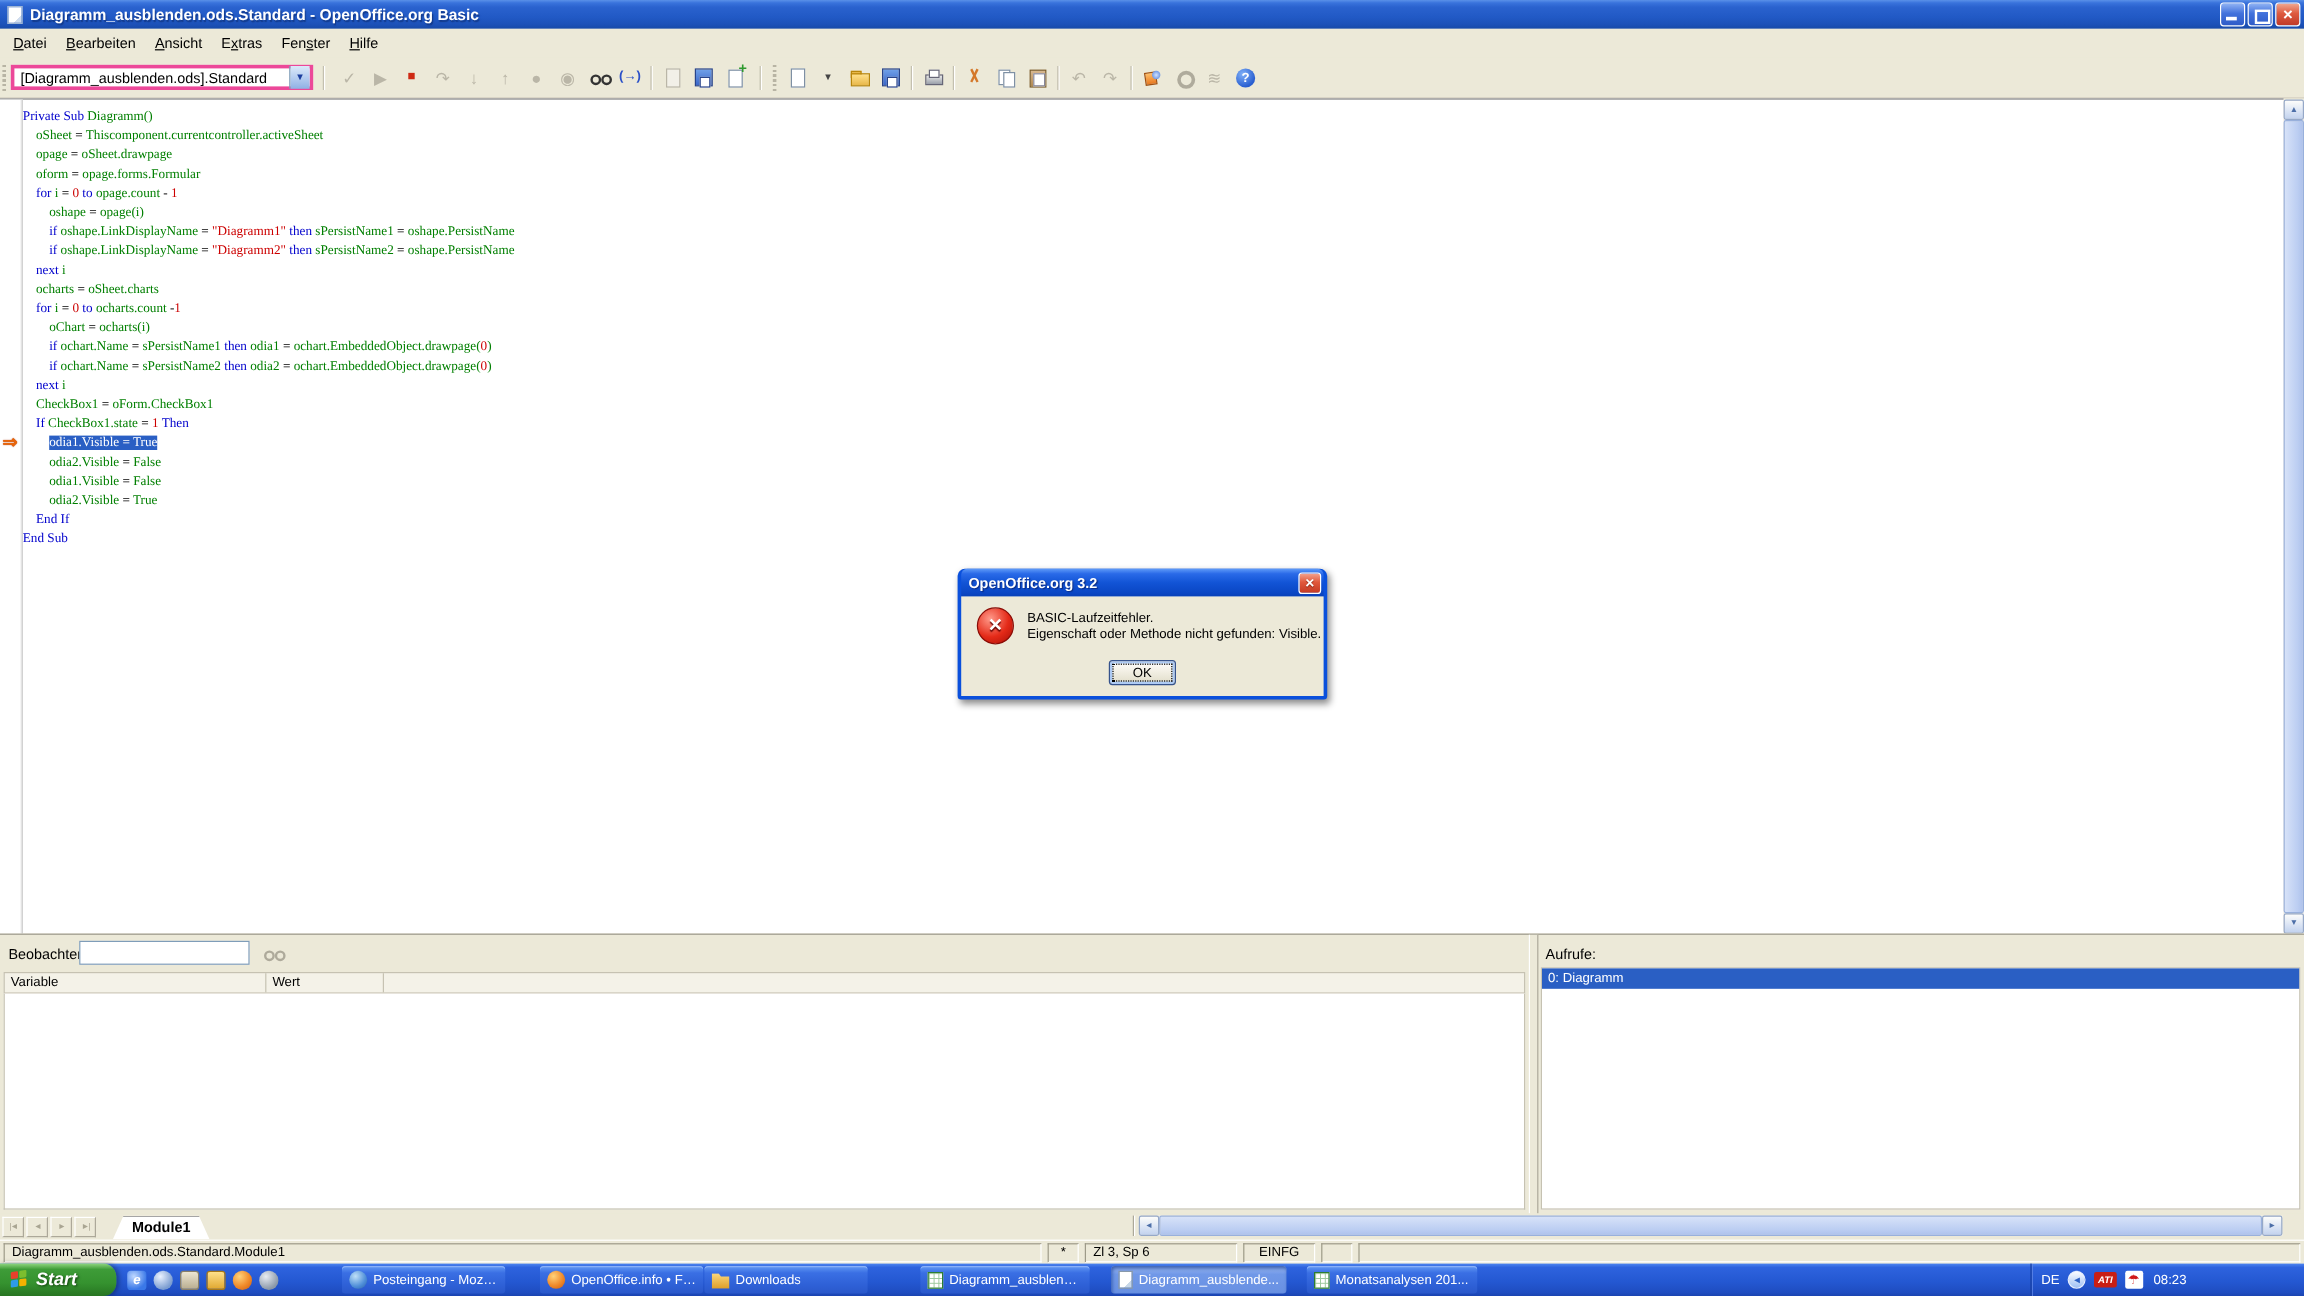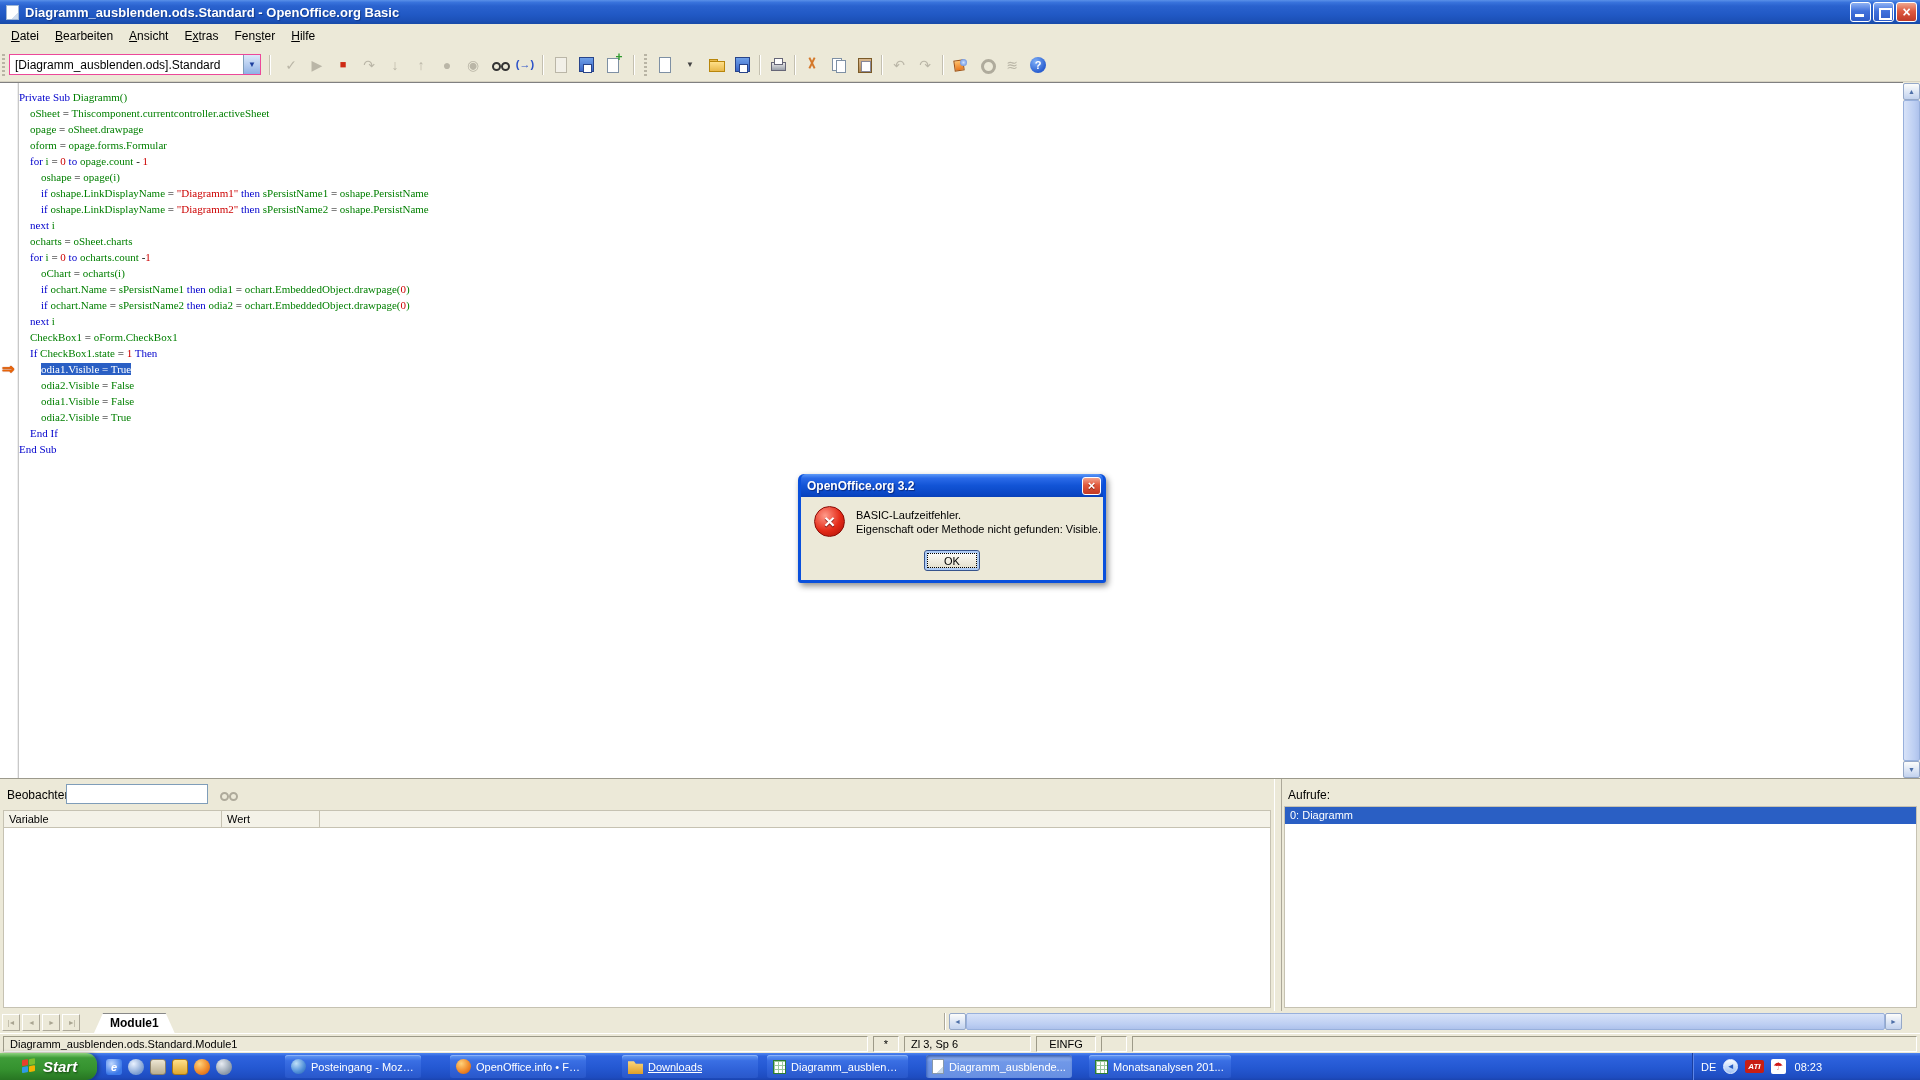--- a/index.html
+++ b/index.html
@@ -18,21 +18,21 @@
 .winbtn.minb::before{content:'';position:absolute;left:4px;bottom:4px;width:9px;height:3px;background:#fff}
 .winbtn.resb::before{content:'';position:absolute;left:5px;top:5px;width:9px;height:8px;border:2px solid #fff}
 
 
 .menubar{position:absolute;left:0;top:24px;right:0;height:24px;background:#ECE9D8;display:flex;align-items:center;padding-left:3px;font-size:12px;color:#000}
 .menu-item{padding:4px 8px;cursor:default}
 
 
 .toolbar{position:absolute;left:0;top:48px;right:0;height:34px;background:#ECE9D8;display:flex;align-items:center;border-bottom:1px solid #D6D2C2}
 .tgrip{width:3px;height:22px;margin:0 4px 0 2px;background:repeating-linear-gradient(180deg,#B8B4A4 0 2px,transparent 2px 4px)}
-.combo{width:252px;height:21px;background:#fff;border:1px solid #ec4899;display:flex;align-items:center;font-size:12px}
+.combo{width:252px;height:21px;background:#fff;border:3px solid #ec4899;display:flex;align-items:center;font-size:12px}
 .combo-text{flex:1;padding:0 5px;white-space:nowrap;overflow:hidden}
 .combo-btn{width:17px;height:19px;background:linear-gradient(180deg,#DCE9FA,#AFC8EE 60%,#8FB0E4);border-left:1px solid #7F9DB9;display:flex;align-items:center;justify-content:center;color:#1C3E9E;font-size:8px}
 .tbtn{min-width:24px;height:24px;display:flex;align-items:center;justify-content:center;margin:0 1px;border-radius:2px}
 .ticon{font-size:14px;line-height:1;white-space:nowrap}
 .ticon.dis{color:#BAB6A7}
 .ticon.stop{color:#CE2A14;font-size:11px}
 .ticon.blue{color:#2A50C8;font-size:11px;font-weight:bold}
 .ticon.chev{color:#444;font-size:8px}
 .tsep{width:1px;height:20px;background:#C4C0B0;box-shadow:1px 0 0 #fff;margin:0 4px}
 .tsep.big{margin:0 8px}
@@ -104,21 +104,21 @@
 .module-tab{height:20px;margin:0 0 0 14px;padding:3px 16px 0;background:#fff;font-size:12px;font-weight:bold;clip-path:polygon(9px 0,calc(100% - 9px) 0,100% 100%,0 100%);box-shadow:inset 0 1px 0 #888}
 .tabdiv{position:absolute;left:944px;top:1013px;width:2px;height:17px;border-left:1px solid #ACA899;border-right:1px solid #fff}
 
 
 .statusbar{position:absolute;left:0;top:1033px;width:1920px;height:20px;background:#ECE9D8;border-top:1px solid #fff;display:flex;align-items:center;padding:0 3px;gap:5px;font-size:11px}
 .scell{height:16px;border:1px solid;border-color:#9D9A88 #FFF #FFF #9D9A88;padding:1px 6px;white-space:nowrap;overflow:hidden}
 .sc1{width:865px}.sc2{width:26px;text-align:center}.sc3{width:127px}.sc4{width:60px;text-align:center}.sc5{width:26px}.sc6{flex:1}
 
 
 .taskbar{position:absolute;left:0;top:1053px;width:1920px;height:27px;background:linear-gradient(180deg,#4E85F0 0%,#2E63DE 12%,#2458D2 55%,#1E4CC0 90%,#1A44B0 100%)}
-.startbtn{position:absolute;left:0;top:0;width:97px;height:27px;border-radius:0 11px 11px 0;display:flex;align-items:center;gap:6px;padding-left:22px;color:#fff;font-weight:bold;font-style:italic;font-size:15px;text-shadow:1px 1px 2px #14430F;background:linear-gradient(180deg,#8ED47F 0%,#3E9C38 18%,#35922F 60%,#277522 100%);box-shadow:2px 0 4px rgba(0,0,0,.35)}
+.startbtn{position:absolute;left:0;top:0;width:97px;height:27px;border-radius:0 11px 11px 0;display:flex;align-items:center;gap:6px;padding-left:9px;color:#fff;font-weight:bold;font-style:italic;font-size:15px;text-shadow:1px 1px 2px #14430F;background:linear-gradient(180deg,#8ED47F 0%,#3E9C38 18%,#35922F 60%,#277522 100%);box-shadow:2px 0 4px rgba(0,0,0,.35)}
 .startflag{width:15px;height:15px;display:grid;grid-template-columns:6px 6px;grid-template-rows:6px 6px;gap:1px;transform:skewY(-8deg)}
 .startflag span{border-radius:1px}
 .fl-r{background:#E8402C}.fl-g{background:#7CBE2E}.fl-b{background:#2E9BE8}.fl-y{background:#F3B200}
 .qlaunch{position:absolute;left:106px;top:0;height:27px;display:flex;align-items:center;gap:6px}
 .qicon{width:16px;height:16px;border-radius:3px;display:flex;align-items:center;justify-content:center;font-size:11px;font-style:italic;font-weight:bold;color:#fff}
 .qi-ie{background:radial-gradient(circle at 35% 30%,#BFD8FF,#3A78E8 70%)}
 .qi-mp{background:radial-gradient(circle at 35% 30%,#EAF2FF,#7A9CD0 70%);border-radius:50%}
 .qi-ml{background:linear-gradient(#EDE6D2,#B9AE90);border:1px solid #8A8068}
 .qi-fo{background:linear-gradient(#FFE08A,#E0A830);border:1px solid #A87818}
 .qi-ff{background:radial-gradient(circle at 35% 30%,#FFD27A,#F08A2A 55%,#C85A10);border-radius:50%}
@@ -378,21 +378,21 @@
       <span class="clock">08:23</span>
     </div>
   <div class="taskbtn" style="left: 285px; width: 136px;">
         <span class="tico tico-mail"></span>
         <span class="tlabel">Posteingang - Mozilla ...</span>
       </div>
       <div class="taskbtn" style="left: 450px; width: 136px;">
         <span class="tico tico-firefox"></span>
         <span class="tlabel">OpenOffice.info • For...</span>
       </div>
-      <div class="taskbtn" style="left: 622px; width: 136px; text-decoration: underline;">
+      <div class="taskbtn" style="left: 587px; width: 136px;">
         <span class="tico tico-folder"></span>
         <span class="tlabel">Downloads</span>
       </div>
       <div class="taskbtn" style="left: 767px; width: 141px;">
         <span class="tico tico-calc"></span>
         <span class="tlabel">Diagramm_ausblende...</span>
       </div>
       <div class="taskbtn active" style="left: 926px; width: 146px;">
         <span class="tico tico-basic"></span>
         <span class="tlabel">Diagramm_ausblende...</span>

